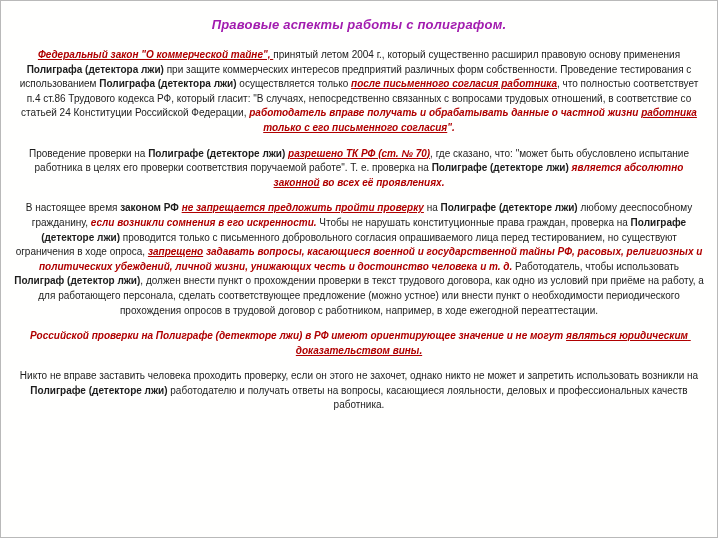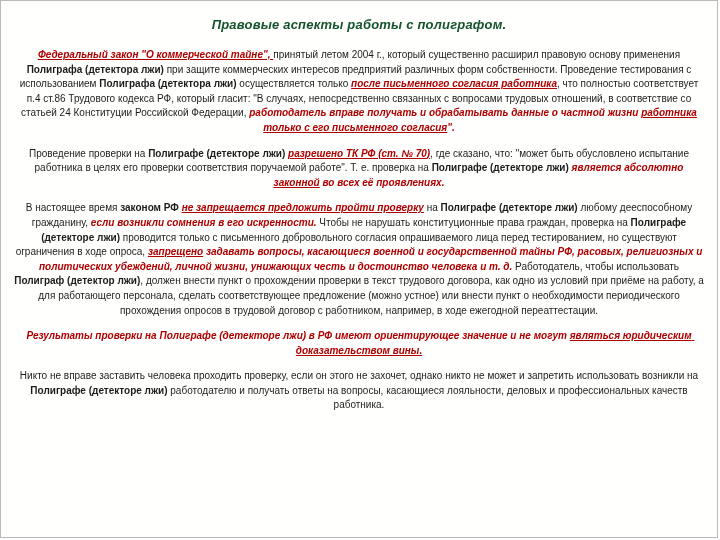--- a/index.html
+++ b/index.html
@@ -16,21 +16,21 @@
     background: #fffffe;
     box-sizing: border-box;
     padding: 10px 12px 8px 12px;
     overflow: hidden;
   }
   .slide-title {
     text-align: center;
     font-size: 13px;
     font-weight: bold;
     font-style: italic;
-    color: #14532d;
+    color: #a21caf;
     margin: 6px 0 16px 0;
     letter-spacing: 0.2px;
   }
   .paragraphs {
     width: 100%;
   }
   .para {
     text-align: center;
     font-size: 10px;
     line-height: 14.6px;
@@ -45,16 +45,16 @@
 </style>
 </head>
 <body>
 
 <div class="slide">
   <div class="slide-title">Правовые аспекты работы с полиграфом.</div>
   <div class="paragraphs">
       <p class="para"><span class="b i u r">Федеральный закон "О коммерческой тайне", </span><span>принятый летом 2004 г., который существенно расширил правовую основу применения </span><span class="b">Полиграфа (детектора лжи)</span><span> при защите коммерческих интересов предприятий различных форм собственности. Проведение тестирования с использованием </span><span class="b">Полиграфа (детектора лжи)</span><span> осуществляется только </span><span class="b i u r">после письменного согласия работника</span><span>, что полностью соответствует п.4 ст.86 Трудового кодекса РФ, который гласит: "В случаях, непосредственно связанных с вопросами трудовых отношений, в соответствие со статьей 24 Конституции Российской Федерации, </span><span class="b i r">работодатель вправе получать и обрабатывать данные о частной жизни </span><span class="b i u r">работника</span><span class="b i r"> </span><span class="b i u r">только с его письменного согласия</span><span class="b i r">".</span></p>
       <p class="para"><span>Проведение проверки на </span><span class="b">Полиграфе (детекторе лжи) </span><span class="b i u r">разрешено ТК РФ (ст. № 70)</span><span>, где сказано, что: "может быть обусловлено испытание работника в целях его проверки соответствия поручаемой работе". Т. е. </span><span>проверка на </span><span class="b">Полиграфе (детекторе лжи) </span><span class="b i r">является абсолютно </span><span class="b i u r">законной</span><span class="b i r"> во всех её проявлениях.</span></p>
       <p class="para"><span>В настоящее время </span><span class="b">законом РФ </span><span class="b i u r">не запрещается предложить пройти проверку</span><span> на </span><span class="b">Полиграфе (детекторе лжи)</span><span> любому дееспособному гражданину, </span><span class="b i r">если возникли сомнения в его искренности.</span><span> Чтобы не нарушать конституционные права граждан, проверка на </span><span class="b">Полиграфе (детекторе лжи)</span><span> проводится только с письменного добровольного согласия опрашиваемого лица перед тестированием, но существуют ограничения в ходе опроса, </span><span class="b i u r">запрещено</span><span class="b i r"> задавать вопросы, касающиеся военной и государственной тайны РФ, расовых, религиозных и политических убеждений, личной жизни, унижающих честь и достоинство человека и т. д.</span><span> Работодатель, чтобы использовать </span><span class="b">Полиграф (детектор лжи)</span><span>, должен внести пункт о прохождении проверки в текст трудового договора, как одно из условий при приёме на работу, а для работающего персонала, сделать соответствующее предложение (можно устное) или внести пункт о необходимости периодического прохождения опросов в трудовой договор с работником, например, в ходе ежегодной переаттестации.</span></p>
-      <p class="para"><span class="b i r">Результаты проверки на Полиграфе (детекторе лжи) в РФ имеют ориентирующее значение и не могут </span><span class="b i u r">являться юридическим доказательством вины.</span></p>
+      <p class="para"><span class="b i r">Российской проверки на Полиграфе (детекторе лжи) в РФ имеют ориентирующее значение и не могут </span><span class="b i u r">являться юридическим доказательством вины.</span></p>
       <p class="para"><span>Никто не вправе заставить человека проходить проверку, если он этого не захочет, однако никто не может и запретить использовать </span><span>возникли на </span><span class="b">Полиграфе (детекторе лжи)</span><span> работодателю и получать ответы на вопросы, касающиеся лояльности, деловых и профессиональных качеств работника.</span></p>
     </div>
 </div>
 
 </body></html>

